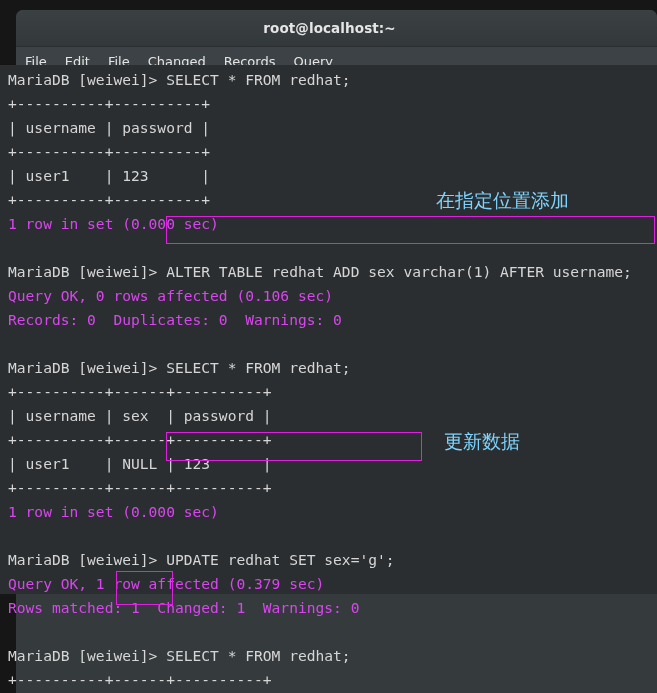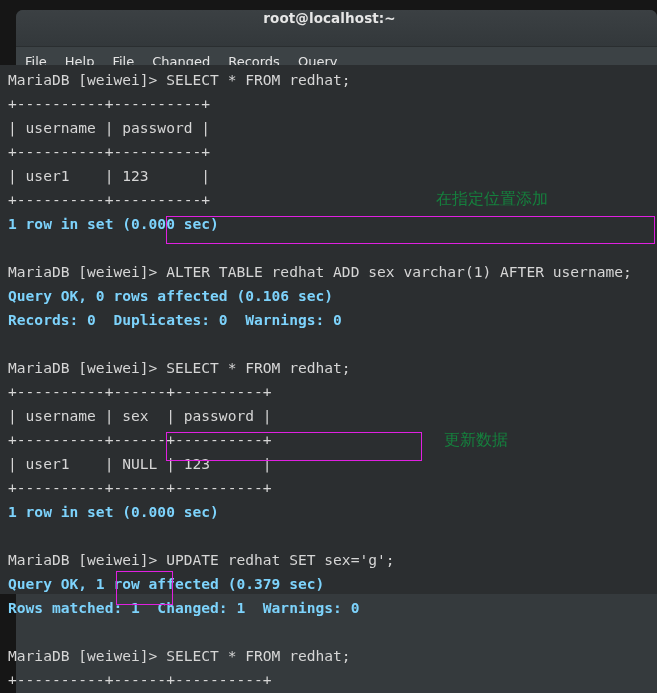--- a/index.html
+++ b/index.html
@@ -14,21 +14,21 @@
   .window{
     position:absolute;left:16px;top:10px;width:641px;height:683px;
     background:#353a3d;
     border-radius:7px 7px 0 0;
     overflow:hidden;
   }
   .titlebar{
     height:36px;
     background:linear-gradient(to bottom,#3b4043,#33383b);
     border-bottom:1px solid #2a2e30;
-    display:flex;justify-content:center;
+    display:flex;align-items:center;justify-content:center;
   }
   .titlebar .title{
     font-family:"DejaVu Sans","Liberation Sans",sans-serif;
     font-size:13.5px;color:#e6e6e6;font-weight:bold;
     letter-spacing:0.1px;
     padding-right:14px;
   }
   .menubar{
     height:28px;
     background:#3c4245;
@@ -54,51 +54,51 @@
   .lines{
     position:absolute;left:8px;top:3px;
     font-family:"DejaVu Sans Mono",monospace;
     font-size:14.6px;
     line-height:24px;
     letter-spacing:0px;
     color:#d6d6d6;
     white-space:pre;
   }
   .lines div{height:24px;}
-  .b{font-weight:bold;color:#7dd3fc;}
+  .b{font-weight:normal;color:#d946ef;}
 
   
   .anno-box{
     position:absolute;
     border:1.6px solid #e020e0;
     box-sizing:border-box;
     pointer-events:none;
   }
   .anno-text{
     position:absolute;
-    color:#15803d;
+    color:#7dd3fc;
     font-family:"DejaVu Sans","Liberation Sans",sans-serif;
-    font-size:16px;
+    font-size:19px;
     font-weight:500;
     white-space:nowrap;
     line-height:1;
   }
 </style>
 </head>
 <body>
 
 <div id="root">
 
   <div class="window">
     <div class="titlebar">
       <span class="title">root@localhost:~</span>
     </div>
     <div class="menubar">
       <span class="mi">File</span>
-      <span class="mi">Help</span>
+      <span class="mi">Edit</span>
       <span class="mi">File</span>
       <span class="mi">Changed</span>
       <span class="mi">Records</span>
       <span class="mi">Query</span>
     </div>
   </div>
 
   <div class="term">
     <div class="screen">
       <div class="lines" id="termlines"><div>MariaDB [weiwei]&gt; SELECT * FROM redhat;</div><div>+----------+----------+</div><div>| username | password |</div><div>+----------+----------+</div><div>| user1    | 123      |</div><div>+----------+----------+</div><div class="b">1 row in set (0.000 sec)</div><div></div><div>MariaDB [weiwei]&gt; ALTER TABLE redhat ADD sex varchar(1) AFTER username;</div><div class="b">Query OK, 0 rows affected (0.106 sec)</div><div class="b">Records: 0  Duplicates: 0  Warnings: 0</div><div></div><div>MariaDB [weiwei]&gt; SELECT * FROM redhat;</div><div>+----------+------+----------+</div><div>| username | sex  | password |</div><div>+----------+------+----------+</div><div>| user1    | NULL | 123      |</div><div>+----------+------+----------+</div><div class="b">1 row in set (0.000 sec)</div><div></div><div>MariaDB [weiwei]&gt; UPDATE redhat SET sex='g';</div><div class="b">Query OK, 1 row affected (0.379 sec)</div><div class="b">Rows matched: 1  Changed: 1  Warnings: 0</div><div></div><div>MariaDB [weiwei]&gt; SELECT * FROM redhat;</div><div>+----------+------+----------+</div><div>| username | sex  | password |</div></div>

